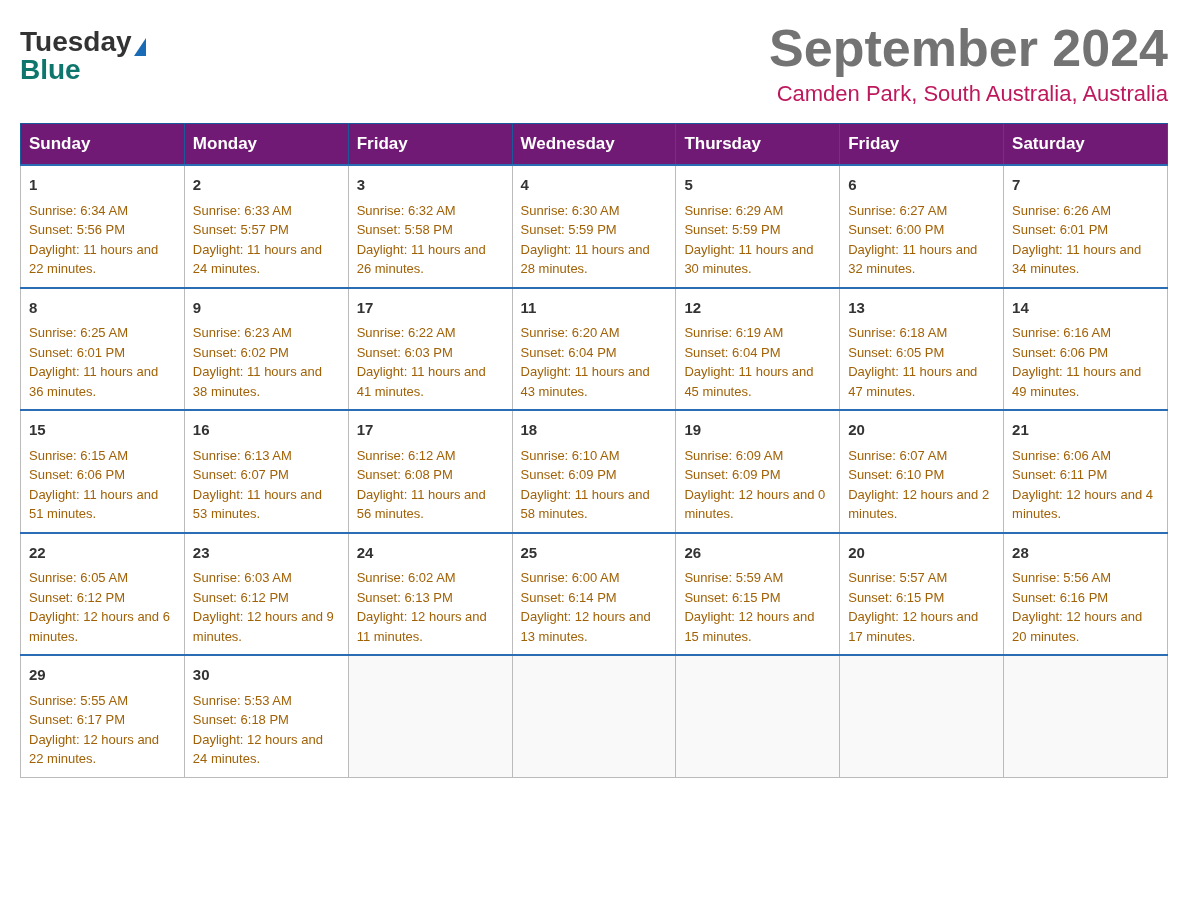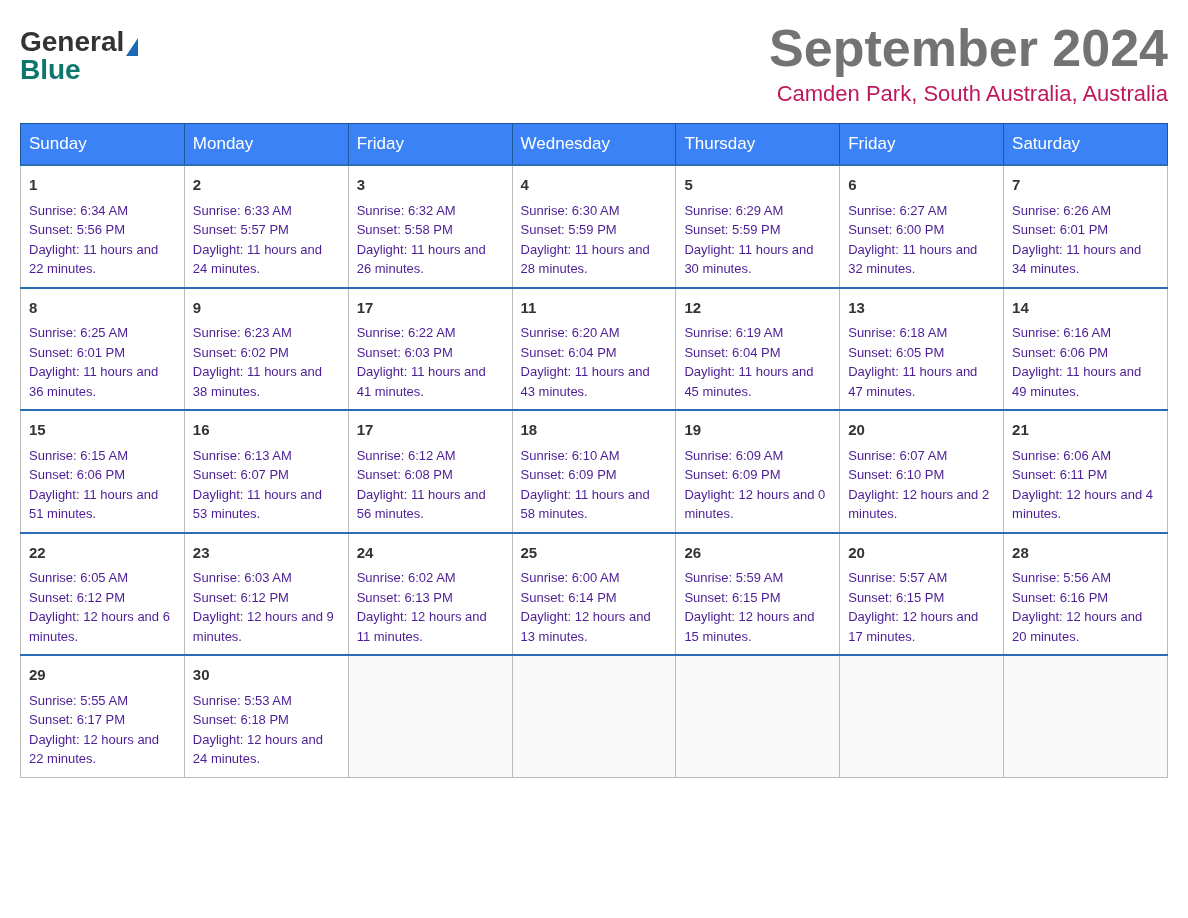--- a/index.html
+++ b/index.html
@@ -57,24 +57,24 @@
       font-size: 22px;
       color: #be185d;
       margin-top: 4px;
     }
     .calendar {
       width: 100%;
       border-collapse: collapse;
       border: 1px solid #999;
     }
     .calendar th {
-      background-color: #3b82f6;
+      background-color: #701a75;
       color: #fff;
       font-size: 17px;
-      font-weight: normal;
+      font-weight: bold;
       padding: 10px 8px;
       text-align: left;
       border: 1px solid #1a5a9a;
     }
     .calendar td {
       vertical-align: top;
       padding: 8px;
       border: 1px solid #bbb;
       width: calc(100% / 7);
       min-height: 110px;
@@ -84,34 +84,34 @@
     .calendar td.empty {
       background: #f9f9f9;
     }
     .day-number {
       font-size: 15px;
       font-weight: bold;
       margin-bottom: 4px;
       display: block;
     }
     .day-info {
-      color: #4c1d95;
+      color: #a16207;
       font-size: 13px;
     }
     .week-row td {
       border-top: 2px solid #2a6db5;
     }
   </style>
 </head>
 <body>
 
 <div class="header">
   <div class="logo">
     <div>
-      <span class="logo-general">General</span><span class="logo-triangle"></span>
+      <span class="logo-general">Tuesday</span><span class="logo-triangle"></span>
     </div>
     <div>
       <span class="logo-blue">Blue</span>
     </div>
   </div>
   <div class="title-block">
     <div class="month-title">September 2024</div>
     <div class="location-title">Camden Park, South Australia, Australia</div>
   </div>
 </div>

